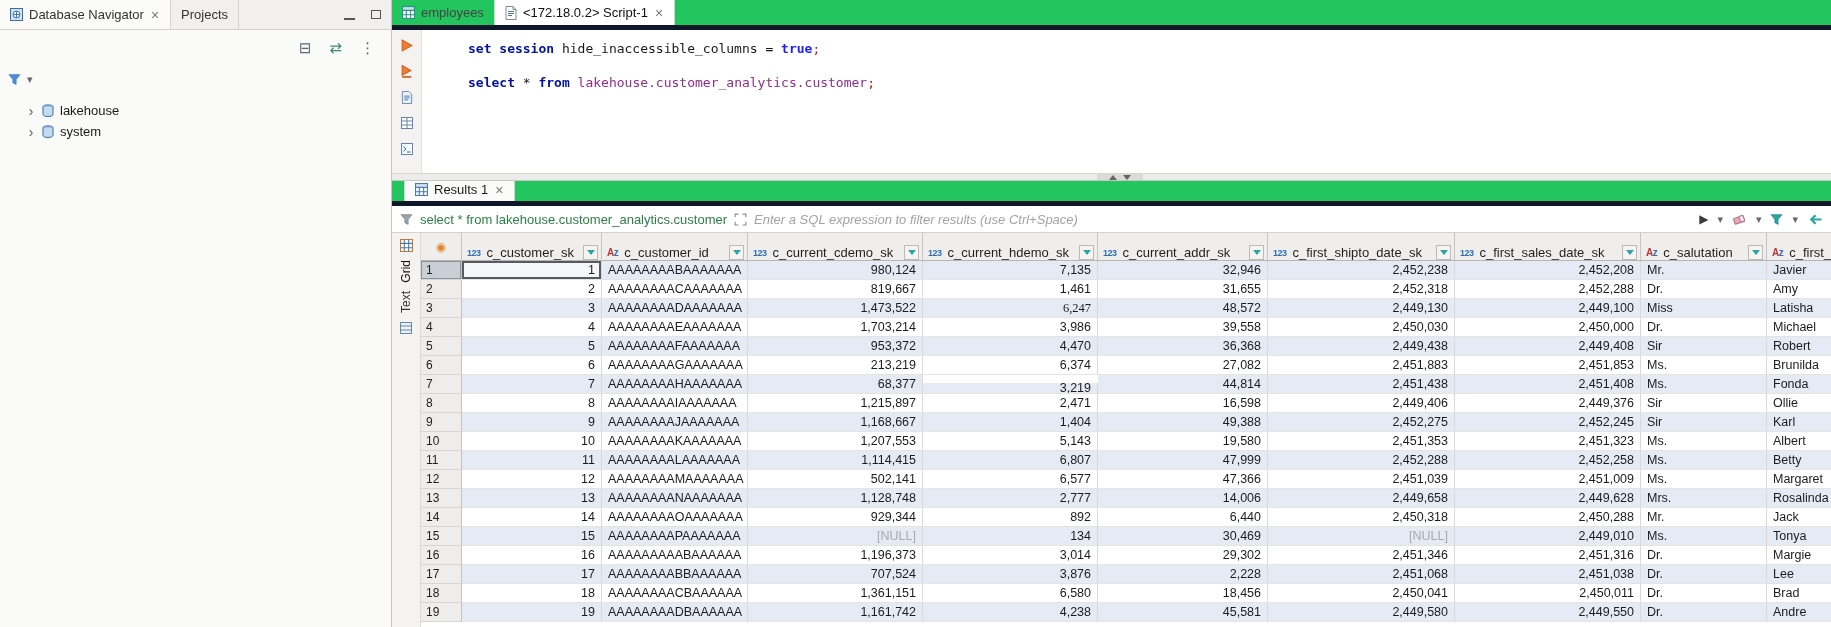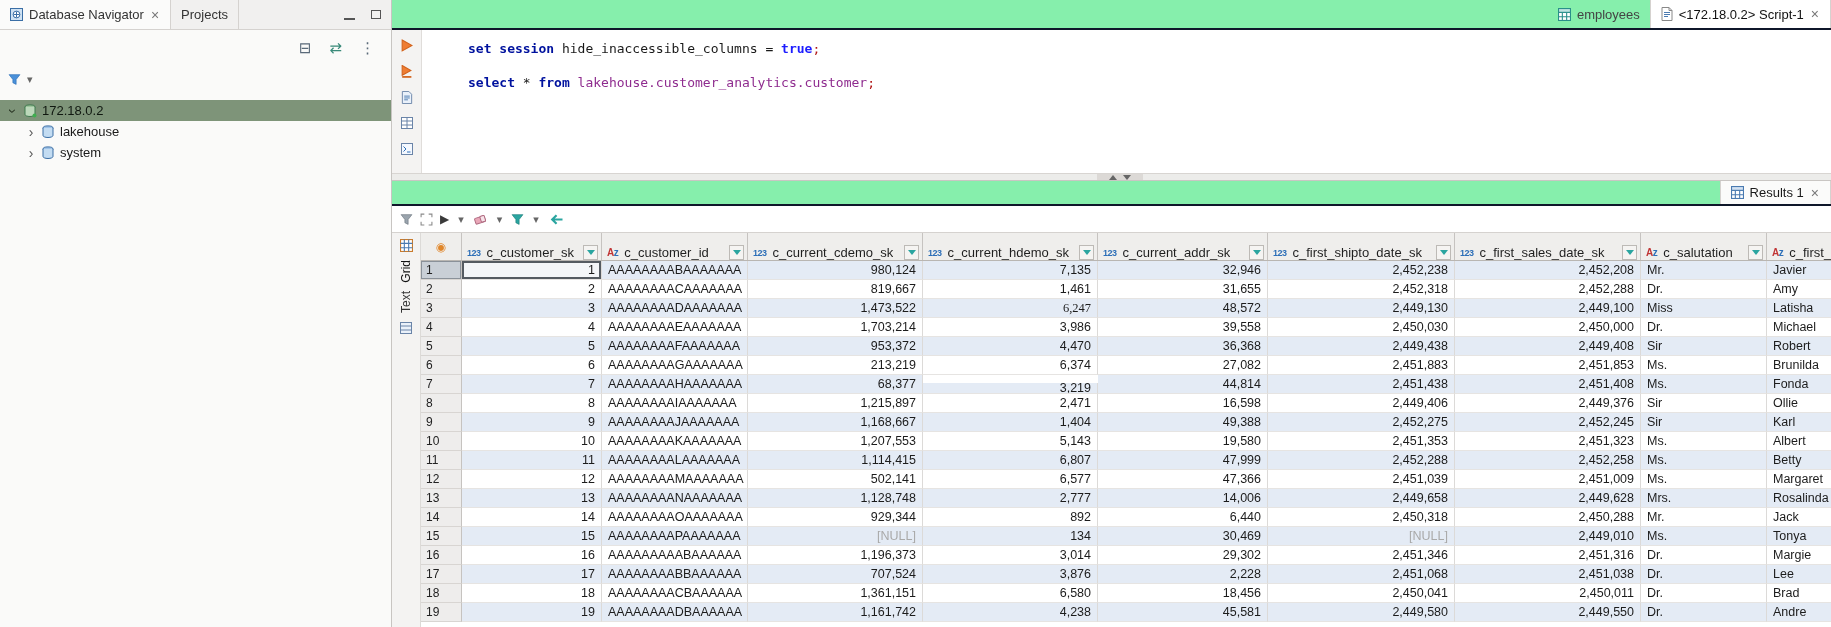--- a/index.html
+++ b/index.html
@@ -43,21 +43,21 @@
   .tree-row.child { padding-left:26px; }
   .expander { color:#555; font-size:14px; width:10px; display:inline-block; text-align:center; line-height:1; }
   .expander.open { transform:rotate(90deg); }
   .tree-row.selected .expander { color:#24301f; }
   .tlabel { font-size:13px; }
   .dbicon { display:inline-flex; align-items:center; }
 
   
   .main { position:absolute; left:392px; top:0; right:0; height:627px;
     display:flex; flex-direction:column; background:#fff; }
-  .tabstrip { background:#86efac; border-bottom:2px solid #0f172a; display:flex; align-items:stretch;justify-content:flex-end; }
+  .tabstrip { background:#22c55e; border-bottom:5px solid #0f172a; display:flex; align-items:stretch; }
   .editor-tabs { height:30px; }
   .etab { display:flex; align-items:center; gap:6px; padding:0 10px;
     border-right:1px solid #d5d2cf; color:#444; white-space:nowrap; }
   .etab.active { background:#fff; color:#111; }
 
   .editor-body { height:143px; display:flex; background:#fff; }
   .editor-rail { width:30px; background:#f4f3f2; border-right:1px solid #e0ddda;
     display:flex; flex-direction:column; align-items:center; padding-top:8px; gap:12px; }
   .rail-btn { display:inline-flex; align-items:center; justify-content:center; width:16px; height:14px; }
   .editor-code { flex:1; padding:10px 0 0 46px; font-family:"DejaVu Sans Mono", monospace;
@@ -156,31 +156,20 @@
     <div class="search-row">
       <span class="fb-icon">
         <svg width="13" height="13" viewBox="0 0 12 12">
             <path d="M1 1.5h10L7.5 6v4.5l-3-1.5V6z" fill="#4a90d9" stroke="#2d6fb8" stroke-width="0.6"></path>
           </svg>
       </span>
       <span class="chev">▾</span>
     </div>
 
     <div class="tree">
-      <div class="tree-row selected">
-        <span class="expander open">›</span>
-        <span class="dbicon">
-          <svg width="14" height="14" viewBox="0 0 14 14">
-              <ellipse cx="7" cy="3" rx="5" ry="2.1" fill="#9cc49b" stroke="#3f7a4f"></ellipse>
-              <path d="M2 3v7.4c0 1.2 2.2 2.1 5 2.1s5-0.9 5-2.1V3" fill="#bcd8ba" stroke="#3f7a4f"></path>
-              <circle cx="11.5" cy="11.5" r="2" fill="#3fae4f"></circle>
-            </svg>
-        </span>
-        <span class="tlabel">172.18.0.2</span>
-      </div>
       <div class="tree-row child">
         <span class="expander">›</span>
         <span class="dbicon">
           <svg width="14" height="14" viewBox="0 0 14 14">
               <ellipse cx="7" cy="3" rx="5" ry="2.1" fill="#9fc3e8" stroke="#3a6ea5"></ellipse>
               <path d="M2 3v7.4c0 1.2 2.2 2.1 5 2.1s5-0.9 5-2.1V3" fill="#c3dcf2" stroke="#3a6ea5"></path>
             </svg>
         </span>
         <span class="tlabel">lakehouse</span>
       </div>
@@ -278,25 +267,27 @@
         <span class="close">×</span>
       </div>
     </div>
 
     <div class="filter-bar">
       <span class="fb-icon">
         <svg width="13" height="13" viewBox="0 0 12 12">
             <path d="M1 1.5h10L7.5 6v4.5l-3-1.5V6z" fill="#9aa4ad" stroke="#6d7780" stroke-width="0.6"></path>
           </svg>
       </span>
+      <span class="fb-query">select * from lakehouse.customer_analytics.customer</span>
       <span class="fb-icon">
         <svg width="13" height="13" viewBox="0 0 12 12" fill="none" stroke="#8a8a8a">
             <path d="M1 4V1h3M8 1h3v3M11 8v3H8M4 11H1V8"></path>
           </svg>
       </span>
+      <span class="fb-placeholder">Enter a SQL expression to filter results (use Ctrl+Space)</span>
       <span class="fb-right">
         <span class="fb-play">▶</span>
         <span class="chev">▾</span>
         <span class="fb-icon">
           <svg width="15" height="13" viewBox="0 0 15 13">
               <rect x="2" y="4" width="10" height="6" rx="1" transform="rotate(-18 7 7)" fill="#e9a7b8" stroke="#b06a80"></rect>
               <rect x="7.5" y="2.8" width="4.5" height="6" rx="1" transform="rotate(-18 9.7 5.8)" fill="#f7e3e9" stroke="#b06a80"></rect>
             </svg>
         </span>
         <span class="chev">▾</span>

